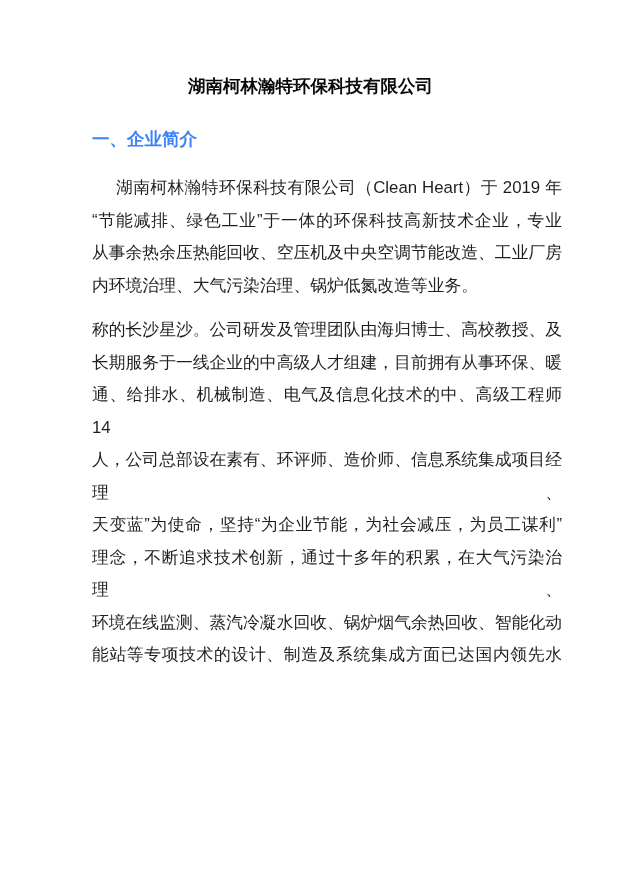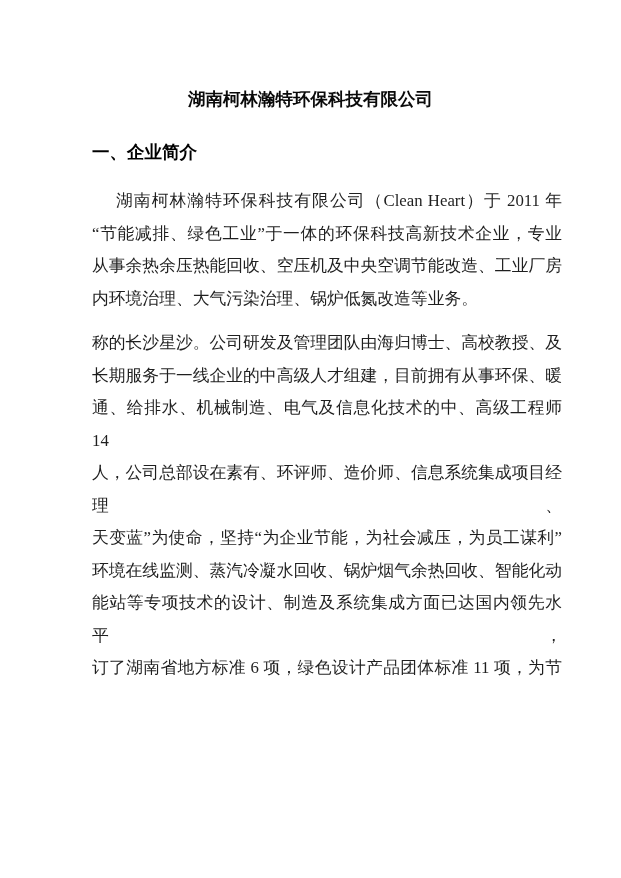--- a/index.html
+++ b/index.html
@@ -6,24 +6,23 @@
     margin: 0;
     padding: 0;
     background: #ffffff;
   }
   .page {
     position: relative;
     width: 621px;
     height: 670px;
     background: var(--page-bg, #ffffff);
     color: var(--text-color, #1f1f1f);
-    font-family: Liberation Serif, serif;
+    font-family: Liberation Sans, sans-serif;
     overflow: hidden;
     box-sizing: border-box;
-    margin-top: 13px;
   }
   .title1 {
     margin: 74px 0 0 0;
     text-align: center;
     font-size: 17.5px;
     line-height: 24px;
     font-weight: bold;
     color: #0a0a0a;
   }
   .title2 {
@@ -32,21 +31,21 @@
     font-size: 17.5px;
     line-height: 24px;
     font-weight: bold;
     color: #0a0a0a;
   }
   .heading {
     margin: 29px 0 0 92px;
     font-size: 17.5px;
     line-height: 24px;
     font-weight: bold;
-    color: #000000;
+    color: #3b82f6;
   }
   .content {
     padding: 0 59px 0 92px;
   }
   .para {
     font-size: 16.8px;
     line-height: 32.5px;
     margin: 0;
   }
   .para:first-child { margin-top: 21px; }
@@ -60,29 +59,30 @@
   .line.last { text-align-last: left; }
 </style>
 </head>
 <body>
 
 <div class="page" style="--page-bg: #ffffff; --text-color: #1f1f1f;">
   <div class="title1">湖南柯林瀚特环保科技有限公司</div>
   <div class="heading">一、企业简介</div>
   <div class="content">
       <div class="para">
-        <div class="line first">湖南柯林瀚特环保科技有限公司（Clean Heart）于 2011 年</div>
+        <div class="line first">湖南柯林瀚特环保科技有限公司（Clean Heart）于 2019 年</div>
         <div class="line">“节能减排、绿色工业”于一体的环保科技高新技术企业，专业</div>
         <div class="line">从事余热余压热能回收、空压机及中央空调节能改造、工业厂房</div>
         <div class="line last">内环境治理、大气污染治理、锅炉低氮改造等业务。</div>
       </div>
       <div class="para">
         <div class="line">称的长沙星沙。公司研发及管理团队由海归博士、高校教授、及</div>
         <div class="line">长期服务于一线企业的中高级人才组建，目前拥有从事环保、暖</div>
         <div class="line">通、给排水、机械制造、电气及信息化技术的中、高级工程师 14</div>
         <div class="line">人，公司总部设在素有、环评师、造价师、信息系统集成项目经理、</div>
         <div class="line">天变蓝”为使命，坚持“为企业节能，为社会减压，为员工谋利”</div>
+        <div class="line">理念，不断追求技术创新，通过十多年的积累，在大气污染治理、</div>
         <div class="line">环境在线监测、蒸汽冷凝水回收、锅炉烟气余热回收、智能化动</div>
         <div class="line">能站等专项技术的设计、制造及系统集成方面已达国内领先水平，</div>
         <div class="line">订了湖南省地方标准 6 项，绿色设计产品团体标准 11 项，为节</div>
       </div>
     </div>
 </div>
 
 </body></html>

